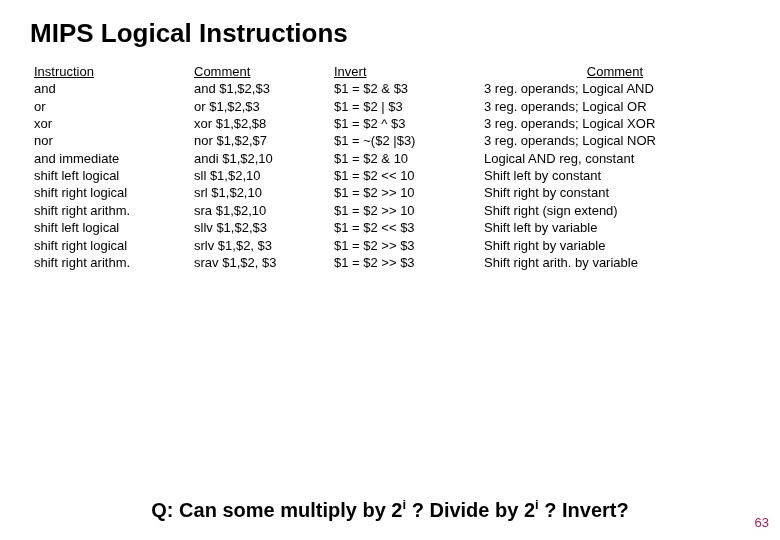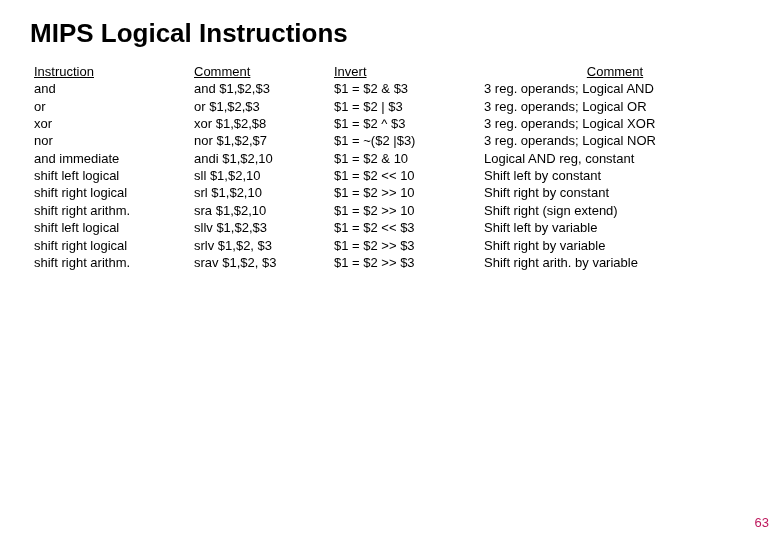--- a/index.html
+++ b/index.html
@@ -145,15 +145,20 @@
         </tr>
         <tr>
           <td>shift right arithm.</td>
           <td>srav $1,$2, $3</td>
           <td>$1 = $2 &gt;&gt; $3</td>
           <td>Shift right arith. by variable</td>
         </tr>
       </tbody>
   </table>
 
+  <div class="footer">
+    <span class="footer-text">
+      <span>Q: Can some multiply by 2</span><sup>i</sup><span> ? Divide by 2</span><sup>i</sup><span> ? Invert?</span>
+    </span>
+  </div>
 </div>
 
 <span class="page-num">63</span>
 
 </body></html>

